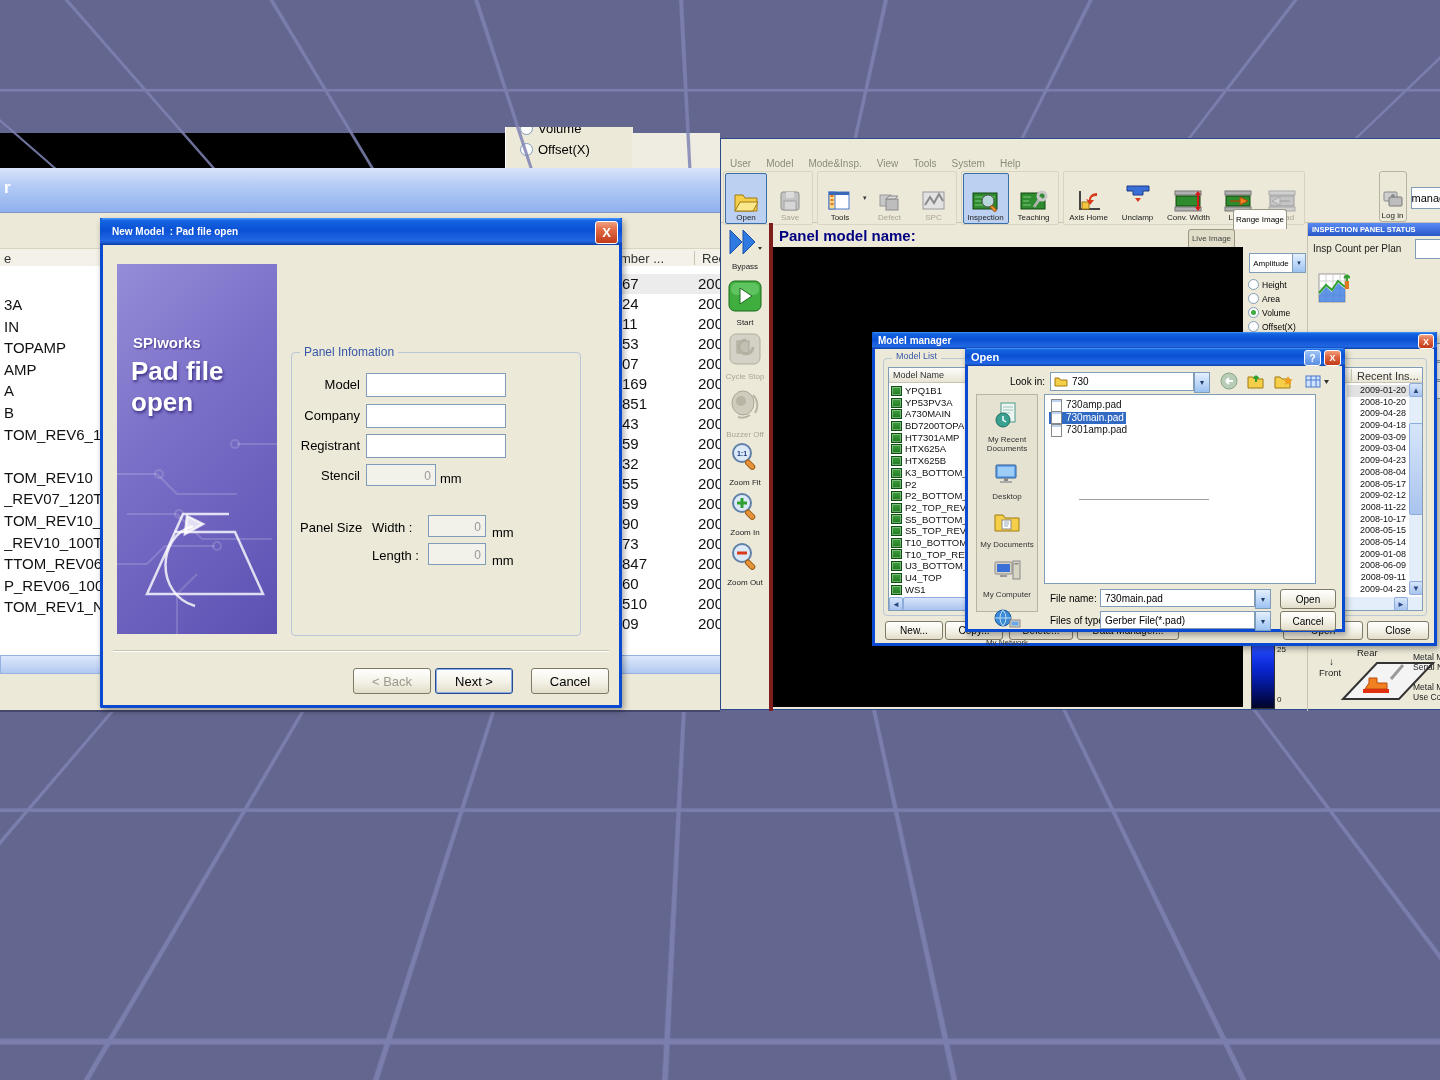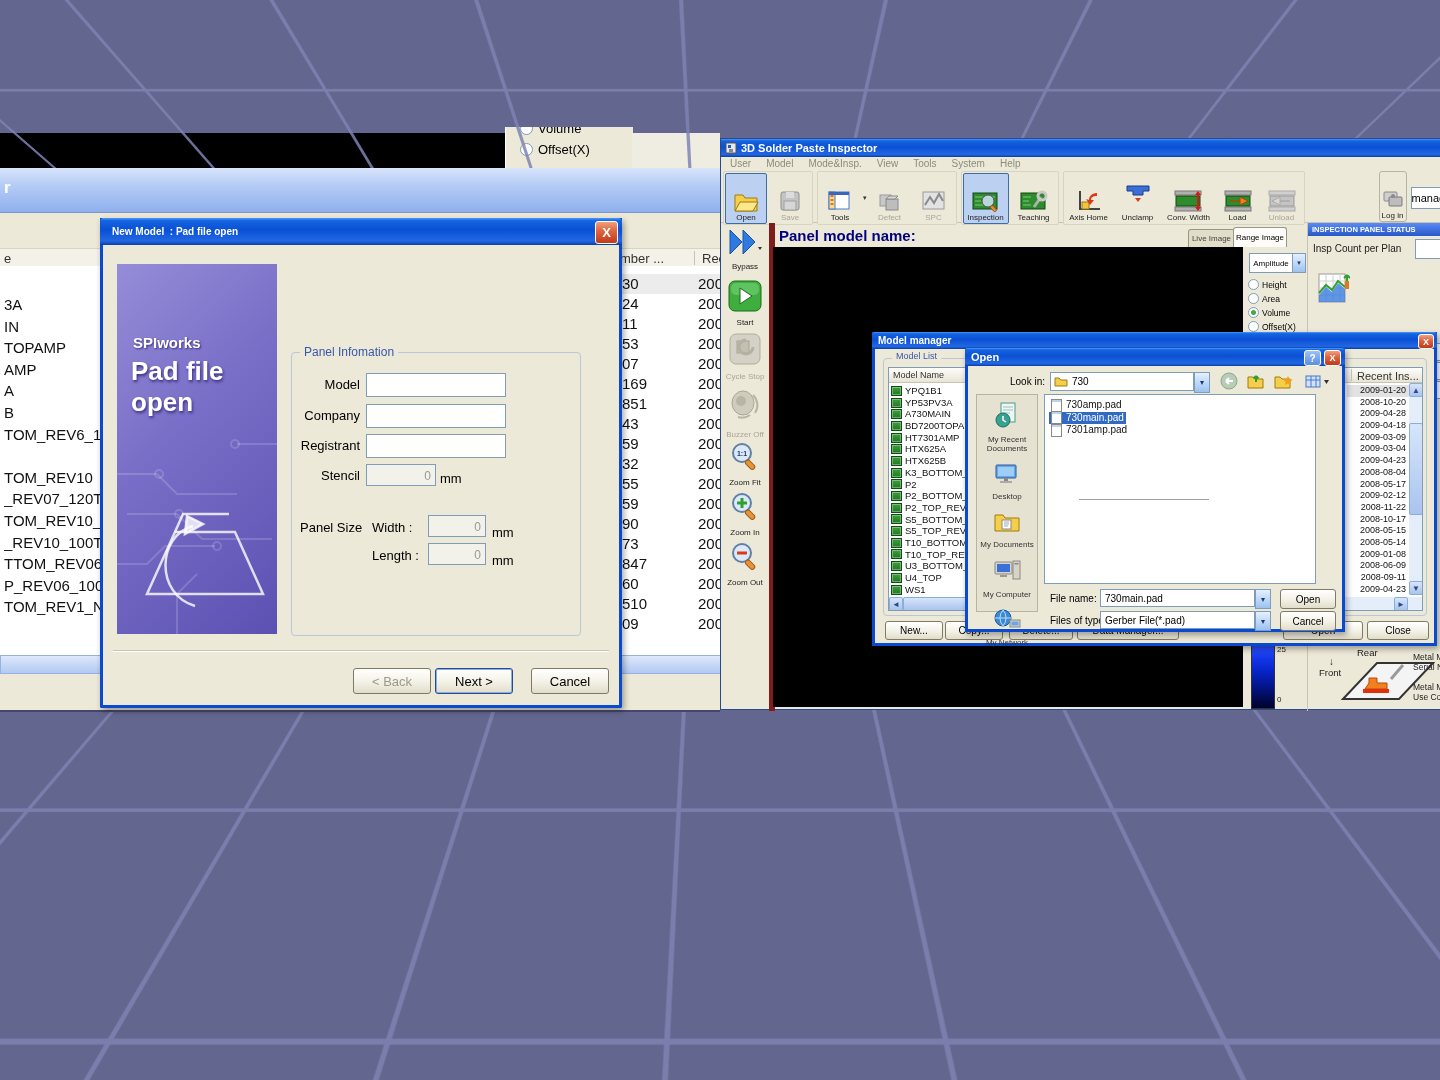--- a/index.html
+++ b/index.html
@@ -120,21 +120,21 @@
           <div>TOM_REV10</div>
           <div>_REV07_120T</div>
           <div>TOM_REV10_10</div>
           <div>_REV10_100T</div>
           <div>TTOM_REV06W</div>
           <div>P_REV06_100T</div>
           <div>TOM_REV1_NEW</div>
         </div>
       <div id="lw-rows" class="abs" style="left:616px;top:8px;width:104px;overflow:hidden;">
           <div class="lw-row">
-          <span class="lw-num">30</span>
+          <span class="lw-num">67</span>
           <span class="lw-date">200</span>
         </div>
           <div class="lw-row">
           <span class="lw-num">24</span>
           <span class="lw-date">200</span>
         </div>
           <div class="lw-row">
           <span class="lw-num">11</span>
           <span class="lw-date">200</span>
         </div>
@@ -254,28 +254,20 @@
       <div class="sunken abs" style="left:136px;top:190px;width:58px;height:22px;background:#f2f1ea;color:#999;font-size:12px;text-align:right;line-height:22px;padding-right:4px;box-sizing:border-box;">0</div>
       <span class="abs" style="left:200px;top:200px;font-size:13px;">mm</span>
     </div>
     <div class="abs" style="left:10px;top:432px;width:496px;height:1px;background:#c8c4b2;border-bottom:1px solid #fff;"></div>
     <div class="xpbtn disabled abs" style="left:250px;top:450px;width:76px;height:24px;font-size:13px;">&lt; Back</div>
     <div class="xpbtn default abs" style="left:332px;top:450px;width:76px;height:24px;font-size:13px;">Next &gt;</div>
     <div class="xpbtn abs" style="left:428px;top:450px;width:76px;height:24px;font-size:13px;">Cancel</div>
   </div>
 
   <div class="abs" style="left:720px;top:138px;width:720px;height:572px;background:#ece9d8;border:1px solid #2a4a8c;border-right:none;box-sizing:border-box;">
-    <div class="abs titlebar" style="left:0;top:0;width:719px;height:18px;display:flex;align-items:center;">
-      <svg width="12" height="12" style="margin:0 4px;">
-          <rect x="1" y="1" width="10" height="10" fill="#e8e8e8" stroke="#555"></rect>
-          <rect x="3" y="3" width="3" height="3" fill="#2255cc"></rect>
-          <rect x="4" y="7" width="4" height="3" fill="#888"></rect>
-        </svg>
-      <span style="font-size:11px;">3D Solder Paste Inspector</span>
-    </div>
     <div class="abs" style="left:0;top:18px;width:719px;height:13px;display:flex;align-items:center;padding-left:9px;box-sizing:border-box;">
         <span class="menu-item">User</span>
         <span class="menu-item">Model</span>
         <span class="menu-item">Mode&amp;Insp.</span>
         <span class="menu-item">View</span>
         <span class="menu-item">Tools</span>
         <span class="menu-item">System</span>
         <span class="menu-item">Help</span>
       </div>
 
@@ -396,21 +388,21 @@
         <svg width="26" height="24">
             <rect x="4" y="5" width="13" height="9" rx="1" fill="#cfcfcf" stroke="#8a8a8a"></rect>
             <rect x="9" y="10" width="13" height="9" rx="1" fill="#bdbdbd" stroke="#7a7a7a"></rect>
             <circle cx="13" cy="9" r="2" fill="#8a8a8a"></circle>
           </svg>
         <span class="lbl">Log in</span>
       </div>
       <div class="sunken" style="width:58px;height:20px;margin-top:16px;font-size:11px;display:flex;align-items:center;justify-content:center;">manager</div>
     </div>
 
-    <div class="abs" style="left:0;top:84px;width:48px;height:488px;border-right:6px solid #7f1d1d;">
+    <div class="abs" style="left:0;top:84px;width:48px;height:488px;border-right:4px solid #7f1d1d;">
       <div class="sidebtn" style="top:4px;">
         <svg width="38" height="30">
             <path d="M4 3 L16 15 L4 27 z" fill="#2f7ae0" stroke="#1a4fa8"></path>
             <path d="M17 3 L29 15 L17 27 z" fill="#2f7ae0" stroke="#1a4fa8"></path>
             <path d="M32 20 l4 0 -2 3 z" fill="#333"></path>
           </svg>
         <span class="lbl">Bypass</span>
       </div>
       <div class="sidebtn" style="top:56px;">
         <svg width="36" height="34">
@@ -457,21 +449,21 @@
             <circle cx="14" cy="12" r="9" fill="#dce9f8" stroke="#6080a8" stroke-width="2"></circle>
             <path d="M9 12 h10" stroke="#d83a1a" stroke-width="3"></path>
             <rect x="20" y="18" width="11" height="5" rx="2.5" transform="rotate(45 20 18)" fill="#e8933a" stroke="#9a5a14"></rect>
           </svg>
         <span class="lbl">Zoom Out</span>
       </div>
     </div>
 
     <span class="abs" style="left:58px;top:88px;font-size:15px;font-weight:bold;color:#000080;">Panel model name:</span>
     <div class="tab" style="left:467px;top:90px;width:45px;">Live Image</div>
-    <div class="tab active" style="left:512px;top:90px;width:52px;">Range Image</div>
+    <div class="tab active" style="left:512px;top:72px;width:52px;">Range Image</div>
 
     <div class="abs" style="left:52px;top:108px;width:470px;height:460px;background:#000;"></div>
 
     <div class="abs sunken" style="left:528px;top:114px;width:42px;height:18px;font-size:8px;display:flex;align-items:center;justify-content:center;">Amplitude</div>
     <div class="abs combo-arrow" style="left:571px;top:114px;width:12px;height:18px;font-size:7px;">▾</div>
     <div class="abs" style="left:527px;top:140px;display:flex;align-items:center;gap:3px;">
         <span class="radio" style="width:9px;height:9px;"></span>
         <span style="font-size:8.5px;text-align:right;">Height</span>
       </div>
     <div class="abs" style="left:527px;top:154px;display:flex;align-items:center;gap:3px;">

